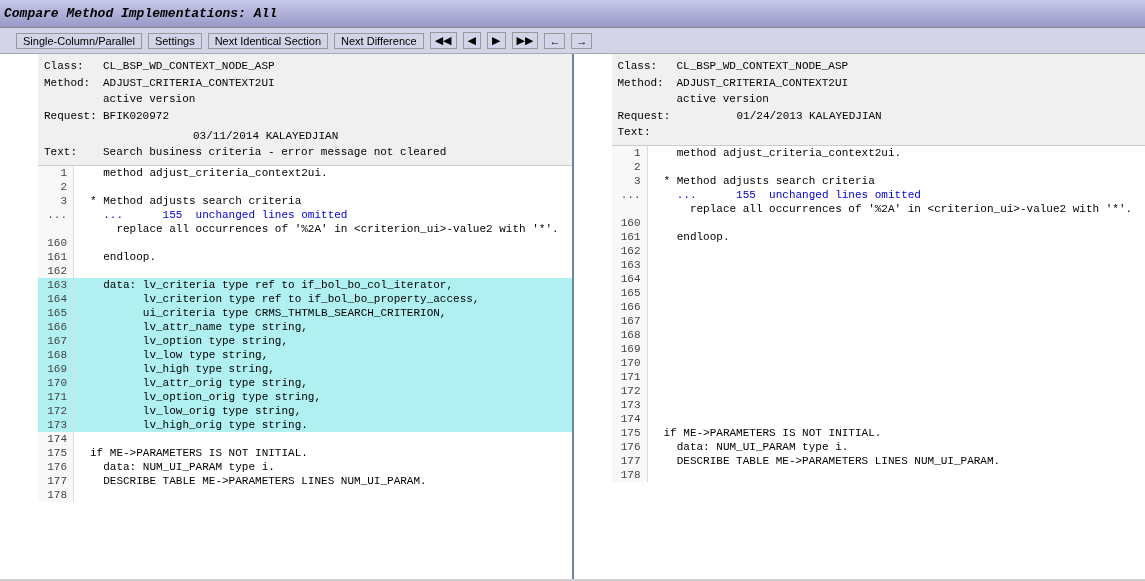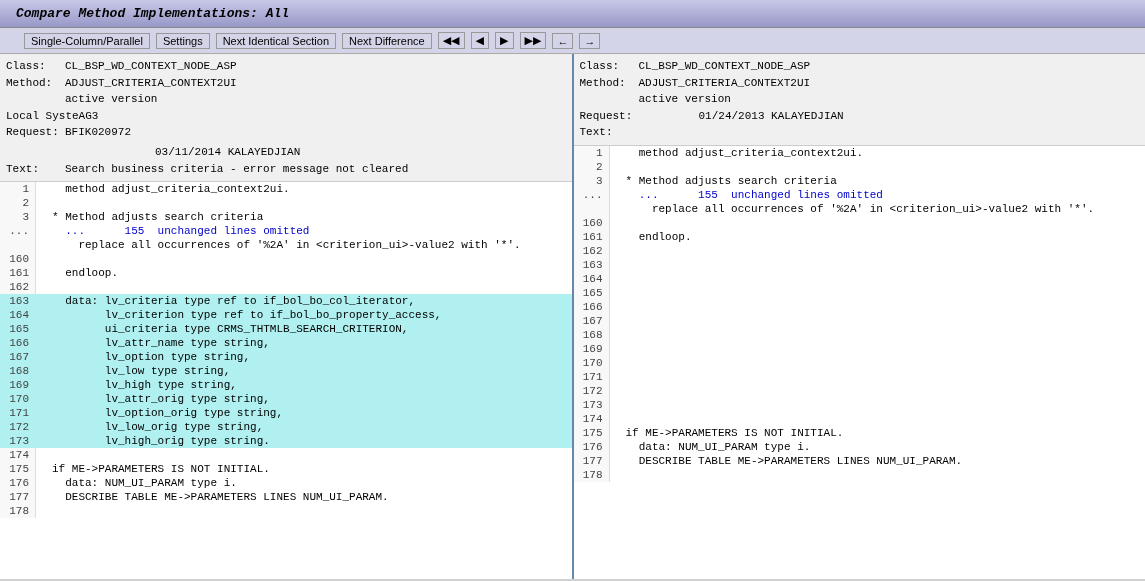--- a/index.html
+++ b/index.html
@@ -6,30 +6,30 @@
     body {
       font-family: 'Courier New', Courier, monospace;
       font-size: 11px;
       background: #d0d0d0;
       width: 1145px;
       height: 581px;
       overflow: hidden;
     }
     .title-bar {
       background: linear-gradient(to bottom, #c8c8e8, #9898c8);
-      padding: 6px 16px;
+      padding: 6px 4px;
       font-size: 13px;
       font-weight: bold;
       font-style: italic;
       color: #000;
       border-bottom: 1px solid #888;
     }
     .toolbar {
       background: #d4d4e8;
-      padding: 4px 24px;
+      padding: 4px 16px;
       display: flex;
       align-items: center;
       gap: 6px;
       border-bottom: 1px solid #aaa;
     }
     .toolbar-btn {
       background: #d4d4e8;
       border: 1px solid #999;
       padding: 1px 6px;
       font-size: 11px;
@@ -48,20 +48,21 @@
     .content-area {
       display: flex;
       height: calc(581px - 56px);
       background: #fff;
     }
     .pane {
       flex: 1;
       overflow: hidden;
       display: flex;
       flex-direction: column;
+      padding-left: 38px;
     }
     .pane-left {
       border-right: 2px solid #6688aa;
     }
     .meta-info {
       background: #f0f0f0;
       padding: 4px 6px;
       font-size: 11px;
       border-bottom: 1px solid #ccc;
       line-height: 1.5;
@@ -147,23 +148,20 @@
       </div>
       <div class="meta-row">
         <span class="meta-label">Method:</span>
         <span class="meta-value">ADJUST_CRITERIA_CONTEXT2UI</span>
       </div>
       <div class="meta-row">
         <span class="meta-label">&nbsp;</span>
         <span class="meta-value">active version</span>
       </div>
       <div class="meta-row">
-        <span class="meta-value">Local SysteAG3</span>
-      </div>
-      <div class="meta-row">
         <span class="meta-label">Request:</span>
         <span class="meta-value">BFIK020972</span>
         <span class="meta-value" style="margin-left:20px;margin-top:20px;">03/11/2014 KALAYEDJIAN</span>
       </div>
       <div class="meta-row">
         <span class="meta-label">Text:</span>
         <span class="meta-value">Search business criteria - error message not cleared</span>
       </div>
     </div>
     <div class="code-area" id="left-code">

